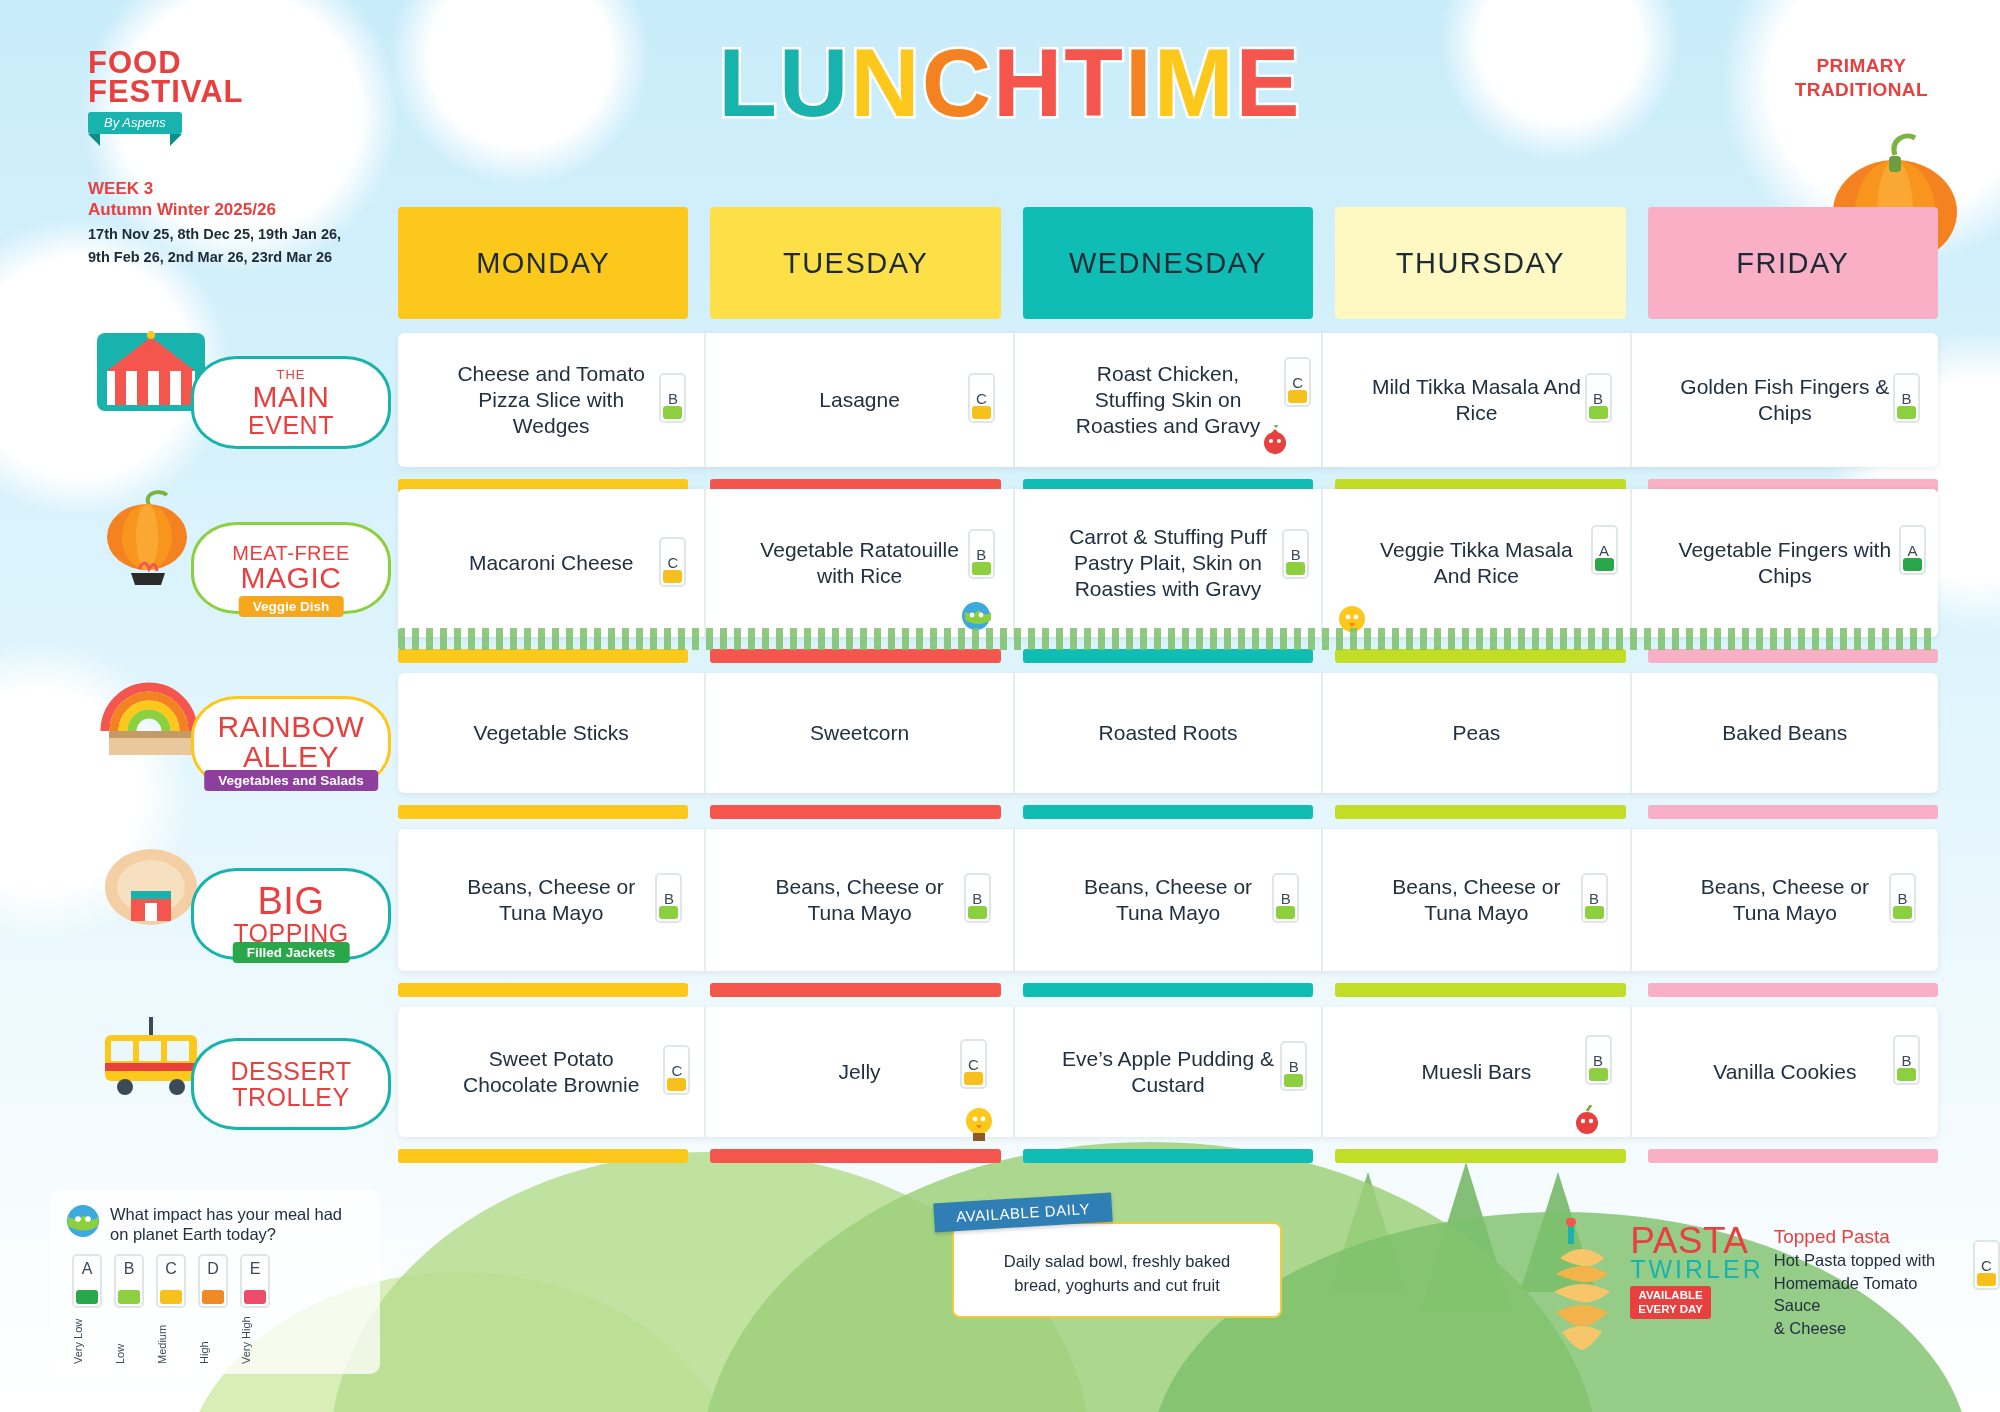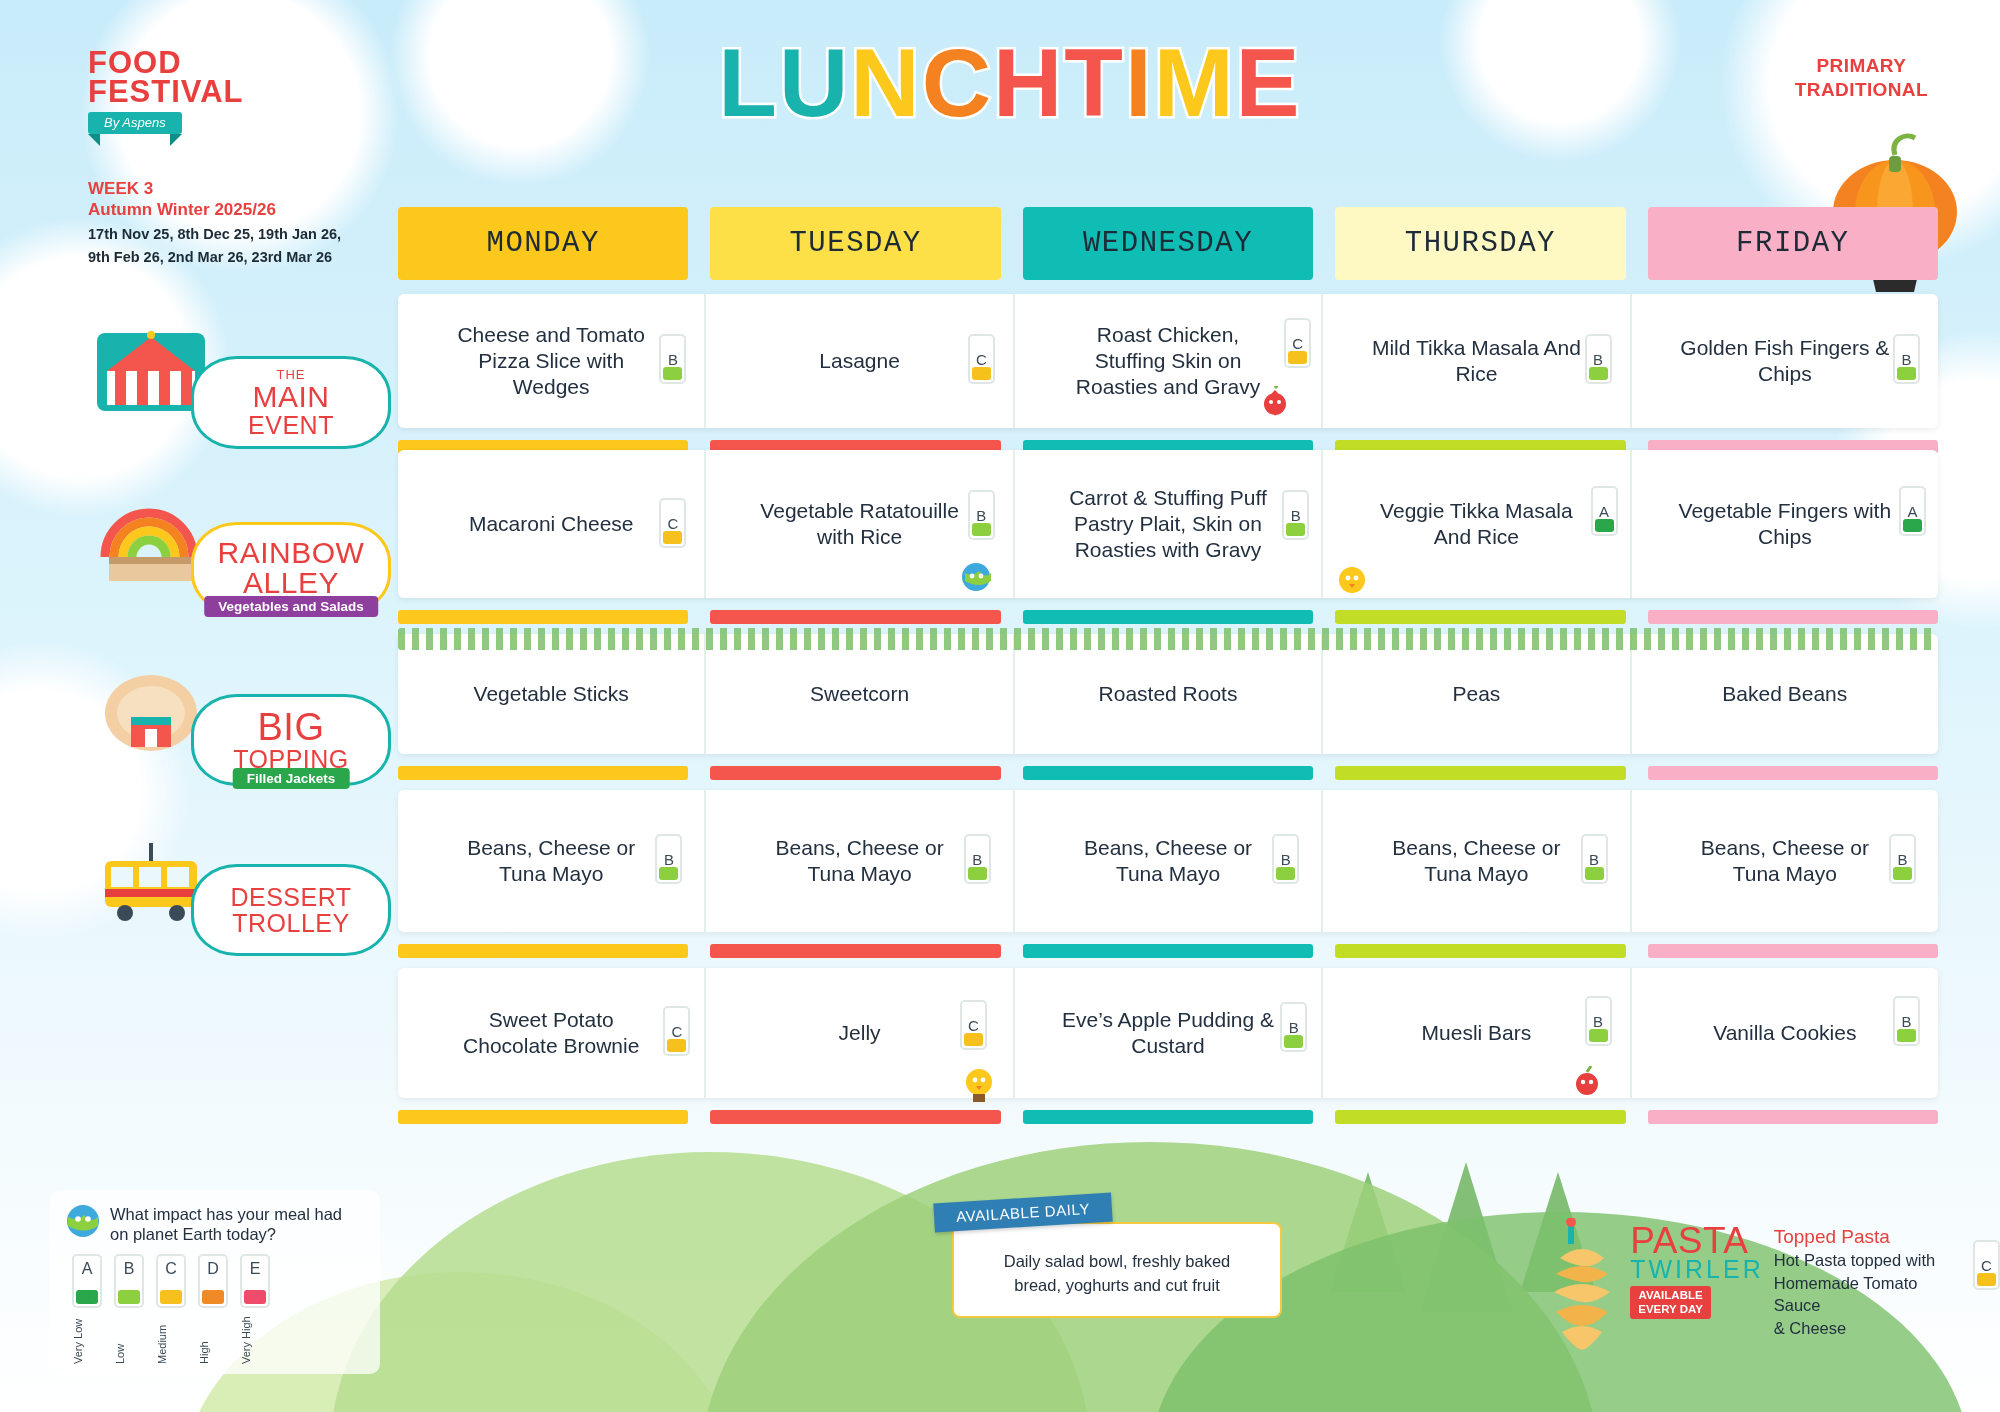--- a/index.html
+++ b/index.html
@@ -53,24 +53,24 @@
   .weekinfo .w { font-weight:bold; font-size:17px; line-height:1.25; }
   .weekinfo .dates { color:#1d2b36; font-weight:bold; font-size:14.5px; line-height:1.35; margin-top:4px;}
   .primary { position:absolute; right:72px; top:54px; text-align:center; color:#e8403f; font-weight:bold; font-size:19px; line-height:1.25; letter-spacing:.4px;}
   
   .lunchtime { position:absolute; left:600px; top:30px; width:820px; text-align:center; }
   .lunchtime svg { display:block; }
   
   .grid { position:absolute; left:398px; top:207px; width:1540px; }
   .daysrow { display:flex; gap:22px; }
   .day {
-    flex:1; height:73px; border-radius:4px;
+    flex:1; height:112px; border-radius:4px;
     display:flex; align-items:center; justify-content:center;
     font-size:29px; letter-spacing:1.5px; color:#1d2b36;
-    font-family:Liberation Mono, monospace; font-weight:normal;
+    font-family:Liberation Sans, sans-serif; font-weight:normal;
   }
   .d-mon{background:#fcc81b;} .d-tue{background:#fde047;} .d-wed{background:#10bdb4;}
   .d-thu{background:#fef9c3;} .d-fri{background:#f9afc6;}
   .panel {
     position:relative; margin-top:14px; background:#fff; border-radius:6px;
     box-shadow:0 2px 6px rgba(0,0,0,.07);
     display:flex;
   }
   .panel .cell {
     flex:1; position:relative; padding:18px 16px; min-height:118px;
@@ -224,20 +224,35 @@
       <rect x="86" y="52" width="11" height="34" fill="#f4564e"></rect>
       <circle cx="56" cy="16" r="4" fill="#fcc81b"></circle>
     </svg>
     <div class="plaque teal">
       <div class="t1">THE</div>
       <div class="t2">MAIN</div>
       <div class="t3">EVENT</div>
     </div>
   </div>
 
+  <div class="cat" style="height:132px;margin-bottom:42px;">
+    <svg class="art" viewBox="0 0 112 104">
+      <path d="M54 20 C48 8 64 4 72 10" stroke="#7cb342" stroke-width="4" fill="none"></path>
+      <ellipse cx="52" cy="52" rx="40" ry="33" fill="#f58220"></ellipse>
+      <ellipse cx="52" cy="52" rx="25" ry="33" fill="#f8951d"></ellipse>
+      <ellipse cx="52" cy="52" rx="11" ry="33" fill="#fba733"></ellipse>
+      <path d="M36 88 L70 88 L66 100 L40 100 Z" fill="#2b2b2b"></path>
+      <path d="M44 84 q6 -12 10 0 q6 -10 8 2" stroke="#f4564e" stroke-width="3" fill="none"></path>
+    </svg>
+    <div class="plaque green">
+      <div class="t2" style="font-size:20px">MEAT-FREE</div>
+      <div class="t2">MAGIC</div>
+      <div class="tag tag-veggie">Veggie Dish</div>
+    </div>
+  </div>
 
   <div class="cat" style="height:126px;margin-bottom:46px;">
     <svg class="art" viewBox="0 0 112 104">
       <path d="M10 72 a44 44 0 0 1 88 0" fill="none" stroke="#f4564e" stroke-width="9"></path>
       <path d="M19 72 a35 35 0 0 1 70 0" fill="none" stroke="#f58220" stroke-width="9"></path>
       <path d="M28 72 a26 26 0 0 1 52 0" fill="none" stroke="#fcc81b" stroke-width="9"></path>
       <path d="M37 72 a17 17 0 0 1 34 0" fill="none" stroke="#8ccf3f" stroke-width="9"></path>
       <rect x="14" y="72" width="84" height="24" fill="#e8c89c"></rect>
       <rect x="14" y="72" width="84" height="7" fill="#c49a68"></rect>
     </svg>

